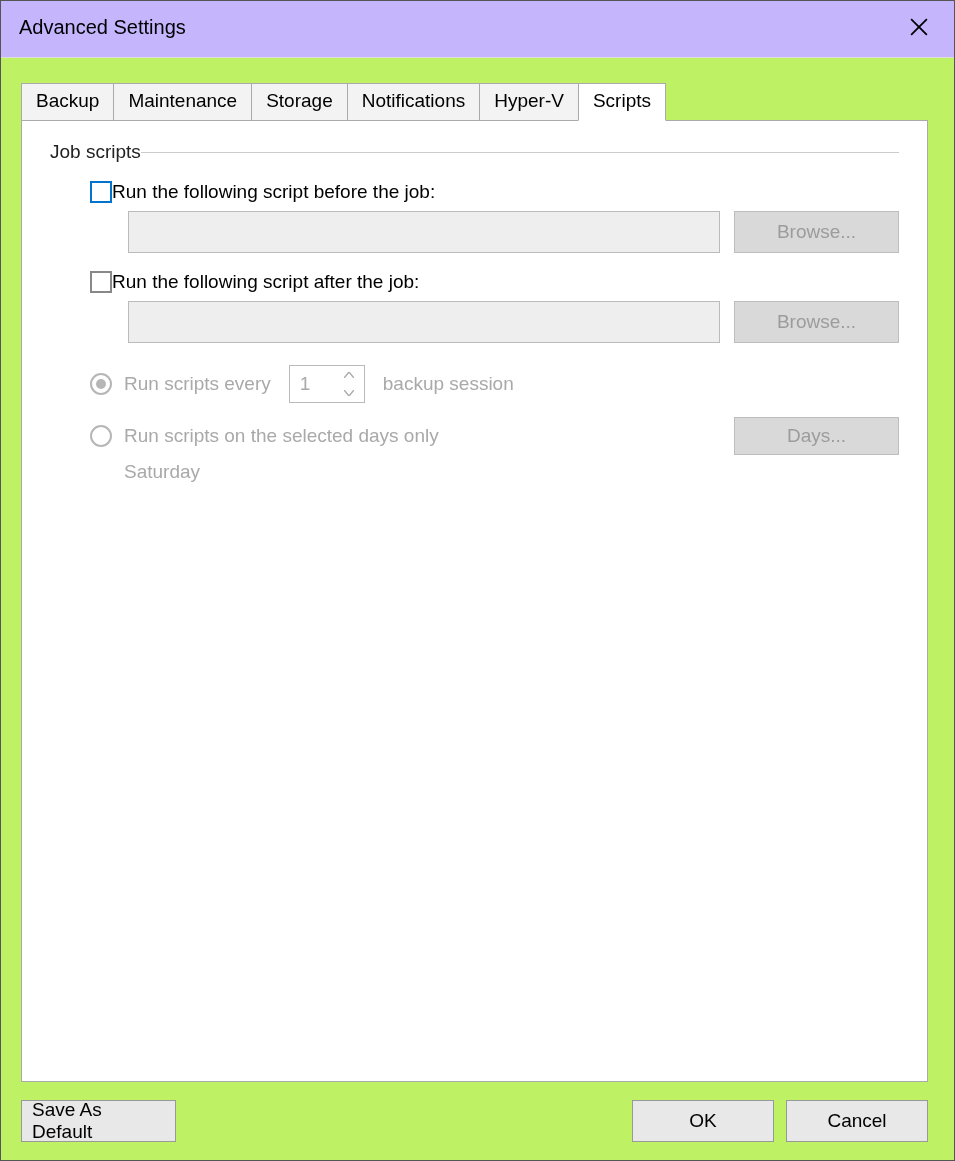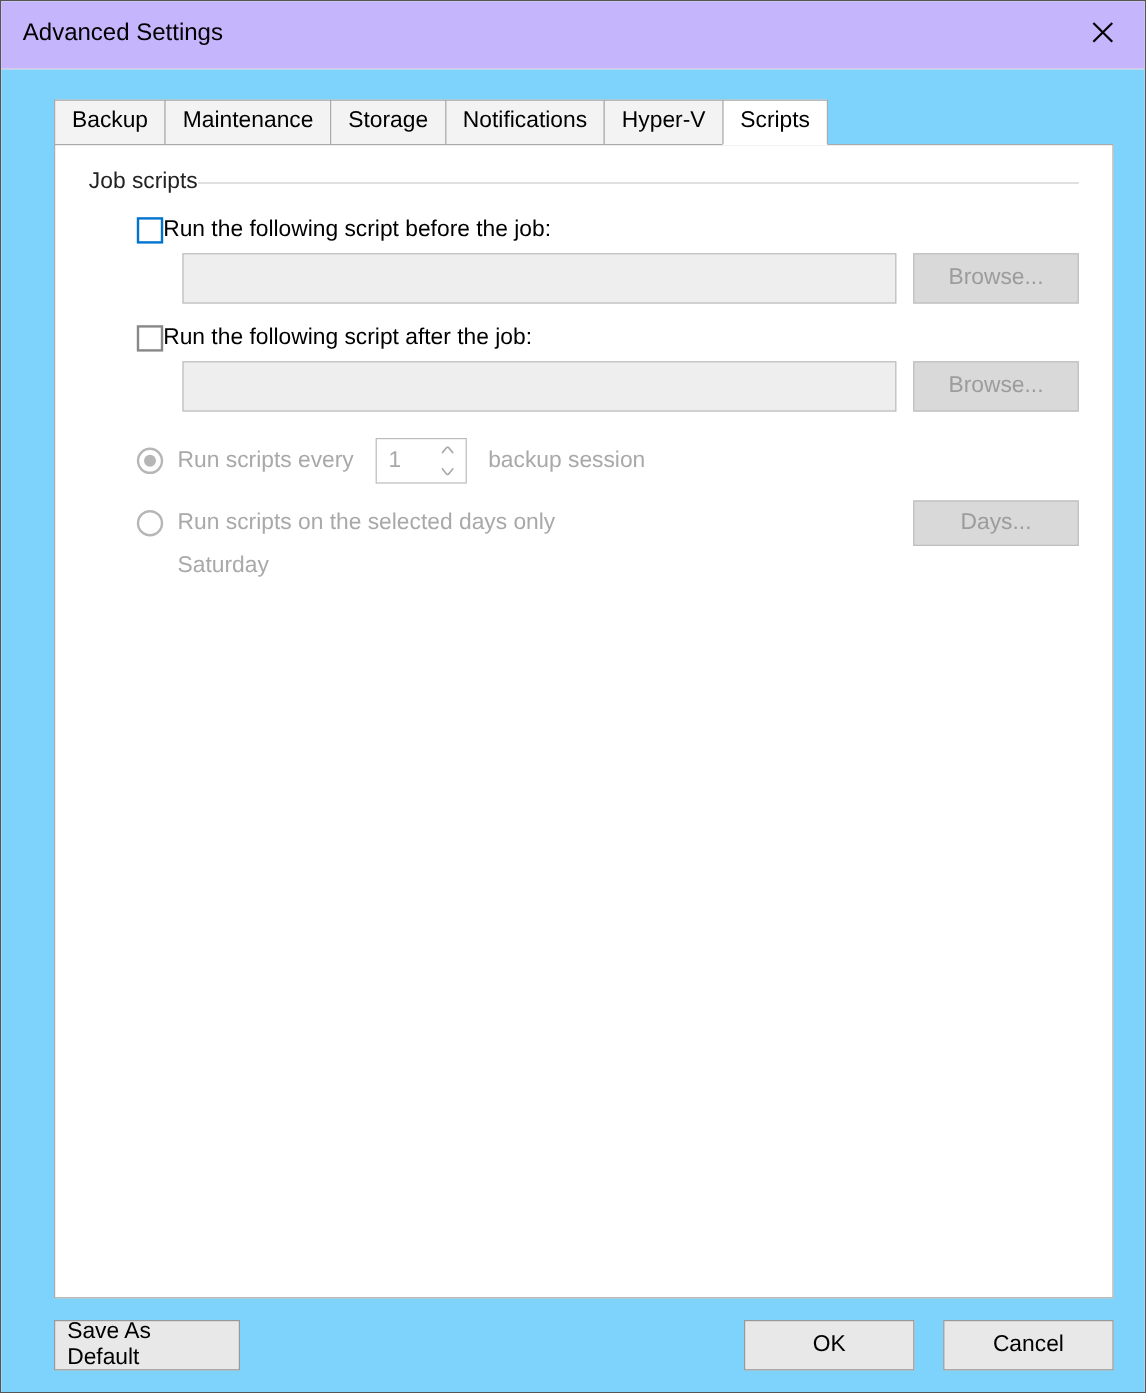--- a/index.html
+++ b/index.html
@@ -24,22 +24,22 @@
     }
     .titlebar-title { font-size: 20px; }
     .close-btn {
       width: 42px; height: 36px;
       display: flex; align-items: center; justify-content: center;
       cursor: pointer;
     }
     .close-btn svg { width: 18px; height: 18px; }
     .content {
       flex: 1;
-      background: #7dd3fc;
-      padding: 24px 26px 18px 44px;
+      background: #bef264;
+      padding: 24px 26px 18px 20px;
       display: flex;
       flex-direction: column;
     }
     .tabs-row { display: flex; }
     .tab {
       border: 1px solid #aaa;
       border-bottom: none;
       background: #f3f3f3;
       padding: 6px 14px 8px 14px;
       font-size: 19px;
@@ -116,21 +116,21 @@
       font-size: 18px;
     }
     .path-row {
       display: flex;
       align-items: stretch;
       margin-left: 78px;
       gap: 14px;
       margin-bottom: 18px;
     }
     .browse-btn, .days-btn {
-      width: 138px;
+      width: 165px;
       border: 1px solid #bdbdbd;
       background: #d9d9d9;
       color: #9c9c9c;
       font-size: 19px;
       display: flex; align-items: center; justify-content: center;
       cursor: default;
     }
     .browse-btn { height: 42px; }
     .days-btn { height: 38px; }
     .spinner {
@@ -189,21 +189,21 @@
     .footer-btn {
       height: 42px;
       border: 1px solid #999;
       background: #e8e8e8;
       font-size: 19px;
       cursor: pointer;
       display: flex; align-items: center; justify-content: center;
     }
     .save-default { width: 155px; padding: 0 10px; }
     .ok-btn, .cancel-btn { width: 142px; }
-    .footer-right { display: flex; gap: 24px; }
+    .footer-right { display: flex; gap: 12px; }
   </style>
 </head>
 <body>
 
 <div class="titlebar">
   <div class="titlebar-title">Advanced Settings</div>
   <div class="close-btn">
     <svg viewBox="0 0 16 16">
       <line x1="1" y1="1" x2="15" y2="15" stroke="#000" stroke-width="1.6"></line>
       <line x1="15" y1="1" x2="1" y2="15" stroke="#000" stroke-width="1.6"></line>

